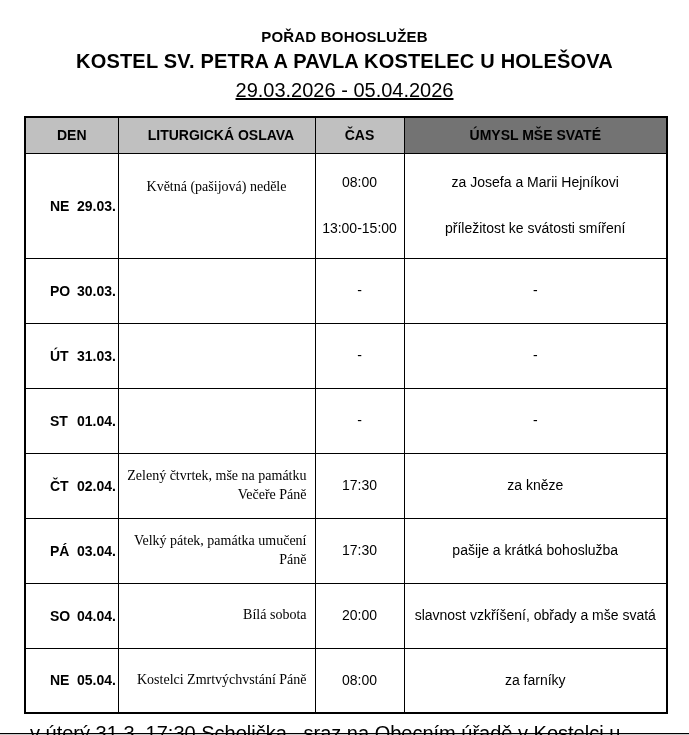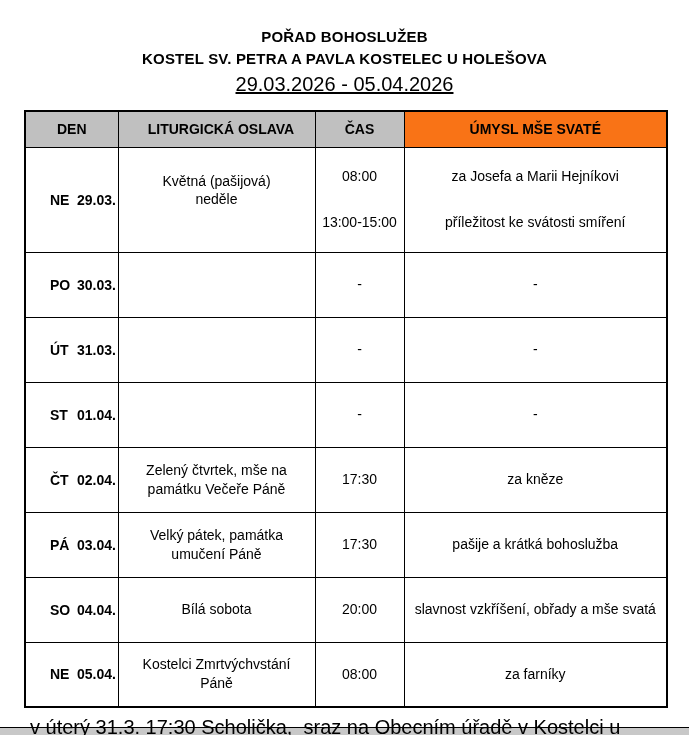--- a/index.html
+++ b/index.html
@@ -12,21 +12,21 @@
   body { height: 735px; overflow: hidden; }
 
   .page-header { text-align: center; padding-top: 28px; }
   .page-title {
     font-size: 15px;
     font-weight: bold;
     letter-spacing: 0.2px;
     margin-bottom: 5px;
   }
   .page-subtitle {
-    font-size: 15px;
+    font-size: 20px;
     font-weight: bold;
     letter-spacing: 0.2px;
     margin-bottom: 6px;
   }
   .date-range { font-size: 20px; text-decoration: underline; }
 
   table.schedule {
     border-collapse: collapse;
     table-layout: fixed;
     width: 642px;
@@ -50,21 +50,21 @@
   .schedule tbody tr.tall { height: 104px; }
 
   .day-cell {
     font-weight: bold;
     text-align: left;
     padding-left: 24px;
     white-space: nowrap;
   }
   .day-abbr { display: inline-block; width: 27px; }
 
-  .cel-cell { text-align: center; padding: 0 22px; line-height: 1.35; }
+  .cel-cell { text-align: right; padding: 0 8px; line-height: 1.35; font-family: Liberation Serif, serif; }
   .cel-mid { }
   .cel-top {
     height: 104px;
     display: flex;
     justify-content: center;
     align-items: flex-start;
     padding-top: 24px;
   }
 
   .time-cell, .int-cell { text-align: center; padding: 0 6px; line-height: 1.3; }
@@ -108,21 +108,21 @@
       <col class="c-den">
         <col class="c-osl">
         <col class="c-cas">
         <col class="c-umy">
     </colgroup>
     <thead>
       <tr>
         <th style="background: rgb(192, 192, 192);">DEN</th>
         <th style="background: rgb(192, 192, 192); padding-left: 9px;">LITURGICKÁ OSLAVA</th>
         <th style="background: rgb(192, 192, 192);">ČAS</th>
-        <th style="background: #f97316; margin-left: 6px;">ÚMYSL MŠE SVATÉ</th>
+        <th style="background: #737373; margin-left: 6px;">ÚMYSL MŠE SVATÉ</th>
       </tr>
     </thead>
     <tbody>
         <tr class="tall">
           <td class="day-cell"><span class="day-abbr">NE</span><span class="day-date">29.03.</span></td>
           <td class="cel-cell">
             <div class="cel-top">Květná (pašijová) neděle</div>
           </td>
           <td class="time-cell">
             <div class="stack-multi">

